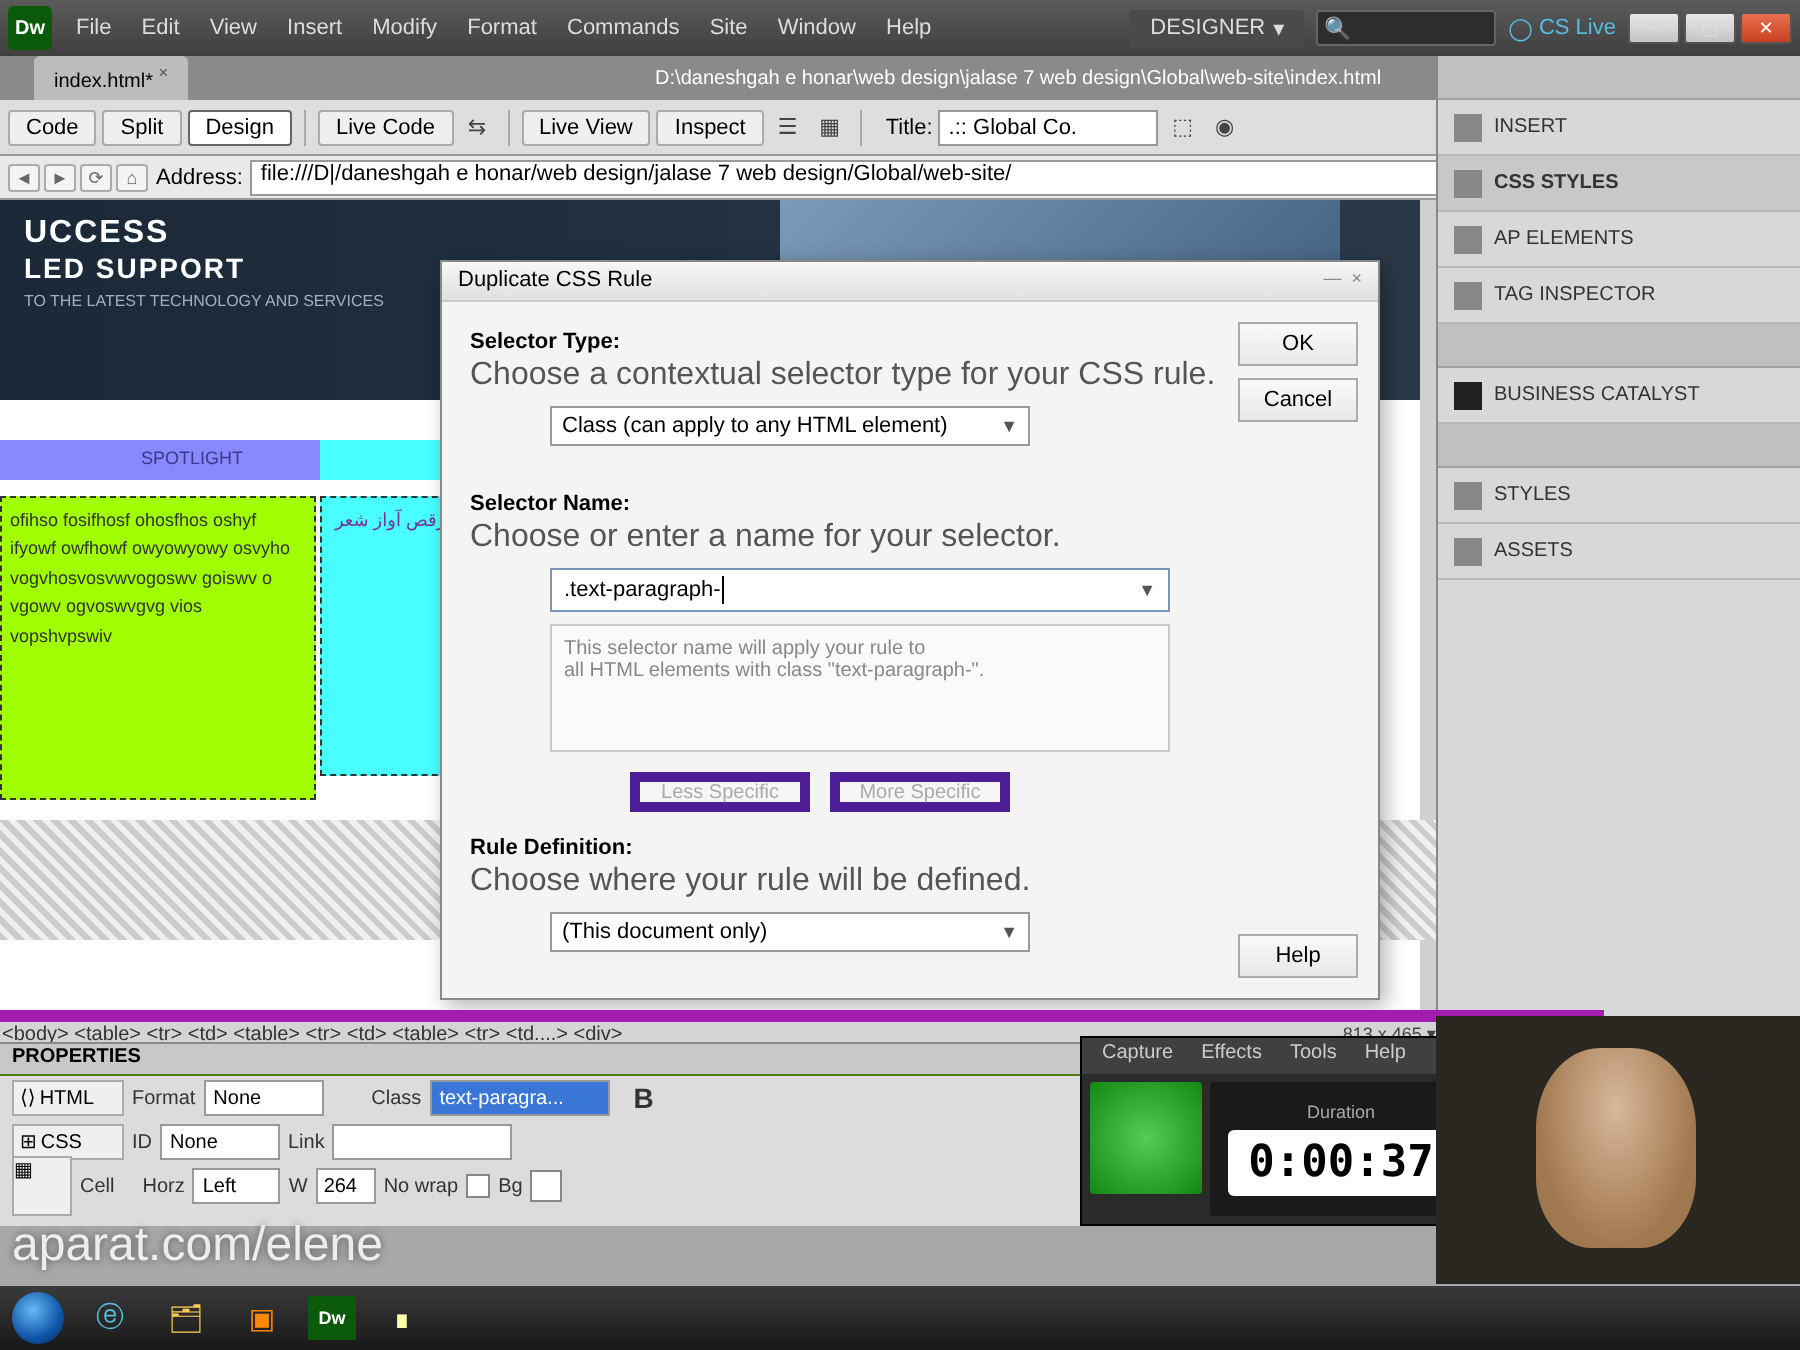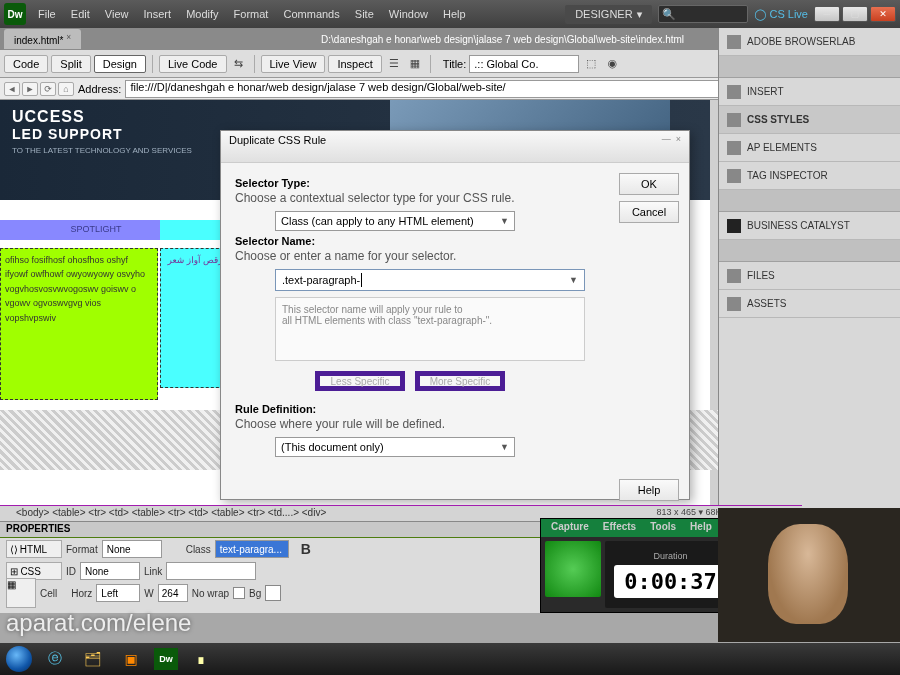--- a/index.html
+++ b/index.html
@@ -10,21 +10,21 @@
 .titlebar .menus span { margin: 0 6px; cursor: default; }
 .titlebar .spacer { flex: 1; }
 .titlebar .designer { background: #4a4a4a; padding: 3px 10px; border-radius: 2px; margin-right: 6px; display:flex; align-items:center; gap:4px;}
 .titlebar .search { width: 90px; height: 18px; background: #2d2d2d; border: 1px solid #666; border-radius: 2px; margin-right: 6px; display:flex; align-items:center; padding-left:3px;}
 .titlebar .cslive { color: #55bde6; margin-right: 6px; display:flex; align-items:center; gap:3px;}
 .titlebar .winbtns { display: flex; gap: 2px; }
 .titlebar .winbtns div { width: 26px; height: 16px; background: linear-gradient(#e8e8e8,#c5c5c5); border: 1px solid #555; border-radius: 2px; display:flex;align-items:center;justify-content:center; font-size:9px;}
 .titlebar .winbtns .close { background: linear-gradient(#e87050,#c94020); color:#fff;}
 
 .tabbar { height: 22px; background: #8a8a8a; display: flex; align-items: center; }
-.tabbar .tab { background: #bcbcbc; padding: 3px 10px; border-top-left-radius: 3px; border-top-right-radius: 3px; margin-left: 4px; font-size: 10px;}
+.tabbar .tab { background: #bcbcbc; padding: 3px 10px; border-top-left-radius: 3px; border-top-right-radius: 3px; margin-left: 17px; font-size: 10px;}
 .tabbar .tab sup { color:#555; }
 .tabbar .crumb { flex: 1; text-align: center; color: #fff; font-size: 10px; margin-left: 24px; }
 
 .toolbar1 { height: 28px; background: #dedede; border-bottom: 1px solid #999; display: flex; align-items: center; padding: 0 4px; gap: 3px; }
 .toolbar1 .btn { background: #efefef; border: 1px solid #aaa; padding: 2px 8px; font-size: 11px; border-radius: 2px; }
 .toolbar1 .btn.active { background: #fff; border-color: #666; }
 .toolbar1 .sep { width: 1px; height: 18px; background: #aaa; margin: 0 3px; }
 .toolbar1 .titlelabel { margin-left: 6px; font-size: 11px; }
 .toolbar1 .titleinput { width: 110px; height: 18px; border: 1px solid #999; padding: 0 4px; font-size: 11px; }
 .toolbar1 .iconbtn { width:18px; height:18px; border:1px solid transparent; display:flex;align-items:center;justify-content:center; color:#444;}
@@ -51,49 +51,49 @@
 .boxes .b2 { position:absolute; left:160px; top:0; width:130px; height:140px; background:#4affff; color:#773399; direction:rtl;}
 .patt { position:absolute; top:310px; left:0; width:720px; height:60px; background: repeating-linear-gradient(45deg,#ccc,#ccc 3px,#f0f0f0 3px,#f0f0f0 6px); }
 
 .rtsidebar { position: absolute; top: 28px; right: 0; width: 182px; height: 480px; background: #d8d8d8; border-left: 1px solid #888; }
 .rtsidebar .item { height: 28px; border-bottom: 1px solid #b8b8b8; display: flex; align-items: center; padding: 0 8px; font-size: 10px; color:#333; gap:6px;}
 .rtsidebar .item.active { background: #c8c8c8; font-weight: bold; }
 .rtsidebar .item .ic { width:14px; height:14px; background:#888; display:inline-block;}
 .rtsidebar .gap { height: 22px; background: #c0c0c0; border-bottom:1px solid #a0a0a0;}
 
 .dialog { position: absolute; top: 130px; left: 220px; width: 470px; height: 370px; background: #f4f4f4; border: 1px solid #888; box-shadow: 3px 3px 10px rgba(0,0,0,.3); }
-.dialog .dtitle { height: 32px; background: linear-gradient(#f8f8f8,#e0e0e0); padding: 3px 8px; font-size: 11px; border-bottom:1px solid #ccc; display:flex;}
+.dialog .dtitle { height: 20px; background: linear-gradient(#f8f8f8,#e0e0e0); padding: 3px 8px; font-size: 11px; border-bottom:1px solid #ccc; display:flex;}
 .dialog .dtitle .sp { flex:1;}
 .dialog .dbody { padding: 10px 14px; position:relative; height: calc(100% - 20px);}
 .dialog .sect { font-weight: bold; font-size: 11px; margin-top: 4px; }
-.dialog .hint { font-size: 12px; color: #555; margin: 2px 0 6px; }
+.dialog .hint { font-size: 16px; color: #555; margin: 2px 0 6px; }
 .dialog .combo { width: 240px; height: 20px; border: 1px solid #999; background: #fff; padding: 0 5px; font-size: 11px; display:flex; align-items:center; margin-left:40px;}
 .dialog .combo .ar { margin-left:auto; font-size:9px; color:#555;}
 .dialog .selname { width: 310px; height: 22px; border: 1px solid #7a96b8; padding: 0 6px; font-size: 11px; margin-left:40px; background:#fff; display:flex; align-items:center;}
 .dialog .desc { width: 310px; height: 64px; border: 1px solid #ccc; background: #fafafa; padding: 6px; font-size: 10px; color: #888; margin-left:40px; margin-top:6px;}
 .dialog .specbtns { display:flex; gap:10px; margin-left:80px; margin-top:10px;}
 .dialog .specbtns .b { width:90px; height:20px; border:5px solid #4c1d95; background:#f6f6f6; color:#aaa; font-size:10px; display:flex;align-items:center;justify-content:center;}
 .dialog .sidebtns { position:absolute; top:10px; right:10px; width:60px; display:flex; flex-direction:column; gap:6px;}
 .dialog .sidebtns .b { height:22px; border:1px solid #aaa; background: linear-gradient(#fafafa,#e8e8e8); font-size:11px; display:flex;align-items:center;justify-content:center;}
 .dialog .helpbt { position:absolute; bottom:10px; right:10px; width:60px; height:22px; border:1px solid #aaa; background:linear-gradient(#fafafa,#e8e8e8); font-size:11px; display:flex;align-items:center;justify-content:center;}
 
-.tagsel { position:absolute; top:505px; left:0; width:802px; height:16px; background:#d4d4d4; font-size:10px; padding:1px 16px; color:#333; border-top:1px solid #a21caf; display:flex;}
+.tagsel { position:absolute; top:505px; left:0; width:802px; height:16px; background:#d4d4d4; font-size:10px; padding:1px 1px; color:#333; border-top:6px solid #a21caf; display:flex;}
 .tagsel .right { margin-left:auto; font-size:9px; color:#444;}
 
 .props { position: absolute; top: 521px; left: 0; width: 718px; height: 92px; background: #dcdcdc; border-top: 1px solid #888; font-size:10px;}
 .props .hdr { height:16px; background:#c8c8c8; padding:1px 6px; font-weight:bold; font-size:10px; border-bottom:1px solid #4d7c0f;}
 .props .row { display:flex; align-items:center; height:22px; gap:4px; padding:0 6px;}
 .props .tag { width:56px; height:18px; border:1px solid #aaa; background:#efefef; display:flex;align-items:center;padding:0 3px; gap:2px;}
 .props .lab { font-size:10px; color:#333;}
 .props .sel { height:18px; border:1px solid #999; background:#fff; padding:0 4px; display:flex;align-items:center; font-size:10px;}
 .props .sel.hl { background:#3a76d6; color:#fff;}
 .props .inp { height:18px; border:1px solid #999; background:#fff; padding:0 3px; font-size:10px; display:flex;align-items:center;}
 
 .capture { position:absolute; top:518px; left:540px; width:340px; height:95px; background:#2a2a2a; border:1px solid #000; }
-.capture .menu { height:18px; background:#15803d; display:flex; gap:14px; padding:2px 10px; color:#ccc; font-size:10px;font-weight:bold;}
+.capture .menu { height:18px; background:#404040; display:flex; gap:14px; padding:2px 10px; color:#ccc; font-size:10px;}
 .capture .body { display:flex; height:75px;}
 .capture .panel { flex:1; margin:4px; background:#1a1a1a; border-radius:2px; display:flex; flex-direction:column; align-items:center; justify-content:center;}
 .capture .panel .lab { color:#aaa; font-size:9px; margin-bottom:4px;}
 .capture .timer { background:#fff; color:#000; font-size:22px; font-weight:bold; padding:4px 10px; border-radius:3px; font-family:monospace;}
 .capture .audio { width:90px; height:26px; background:#0a0a0a; display:flex; align-items:flex-end; gap:1px; padding:2px;}
 .capture .audio span { width:5px; background:#3c3;}
 .capture .btn { margin-left:4px; margin-top:4px; width:56px; height:56px; border-radius:2px; background: radial-gradient(circle,#5c5,#181);}
 
 .webcam { position:absolute; top:508px; right:0; width:182px; height:134px; background:#2a2620; }
 .webcam .face { position:absolute; top:16px; left:50px; width:80px; height:100px; background: radial-gradient(ellipse at 50% 30%, #d8b898, #a07850 70%); border-radius: 40% 40% 35% 35%;}
@@ -196,24 +196,20 @@
       <div class="b b2">ایران ما شادی
 و رقص آواز
 شعر
 موسیقی</div>
     </div>
     <div class="patt"></div>
   </div>
 </div>
 
 <div class="rtsidebar">
-  <div class="item">
-      <span class="ic"></span>
-      <span>ADOBE BROWSERLAB</span>
-    </div>
   <div class="gap"></div>
   <div class="item">
       <span class="ic"></span>
       <span>INSERT</span>
     </div>
   <div class="item active">
       <span class="ic"></span>
       <span>CSS STYLES</span>
     </div>
   <div class="item">
@@ -225,21 +221,21 @@
       <span>TAG INSPECTOR</span>
     </div>
   <div class="gap"></div>
   <div class="item">
       <span class="ic" style="background:#222"></span>
       <span>BUSINESS CATALYST</span>
     </div>
   <div class="gap"></div>
   <div class="item">
       <span class="ic"></span>
-      <span>FILES</span>
+      <span>STYLES</span>
     </div>
   <div class="item">
       <span class="ic"></span>
       <span>ASSETS</span>
     </div>
 </div>
 
 <div class="dialog">
   <div class="dtitle">
     <span>Duplicate CSS Rule</span>
@@ -251,21 +247,21 @@
       <div class="b">OK</div>
       <div class="b">Cancel</div>
     </div>
     <div class="sect">Selector Type:</div>
     <div class="hint">Choose a contextual selector type for your CSS rule.</div>
     <div class="combo">
         <span>Class (can apply to any HTML element)</span>
         <span class="ar">▼</span>
       </div>
 
-    <div class="sect" style="margin-top:4px">Selector Name:</div>
+    <div class="sect" style="margin-top:23px">Selector Name:</div>
     <div class="hint">Choose or enter a name for your selector.</div>
     <div class="selname">
         <span>.text-paragraph-</span>
         <span style="border-right:1px solid #000;height:14px;margin-left:1px;"></span>
         <span class="ar" style="margin-left:auto;font-size:9px;color:#555">▼</span>
       </div>
     <div class="desc">
       <div>This selector name will apply your rule to</div>
       <div>all HTML elements with class "text-paragraph-".</div>
     </div>
@@ -293,21 +289,21 @@
 <div class="props">
   <div class="hdr">PROPERTIES</div>
   <div class="row">
     <div class="tag">
         <span>⟨⟩</span>
         <span>HTML</span>
       </div>
     <span class="lab">Format</span>
     <div class="sel" style="width:60px">None</div>
     <span class="lab" style="margin-left:20px">Class</span>
-    <div class="sel hl" style="width:74px">text-paragra...</div>
+    <div class="sel hl" style="width:90px">text-paragra...</div>
     <span class="lab" style="margin-left:8px;font-weight:bold;font-size:14px">B</span>
   </div>
   <div class="row">
     <div class="tag">
         <span>⊞</span>
         <span>CSS</span>
       </div>
     <span class="lab">ID</span>
     <div class="sel" style="width:60px">None</div>
     <span class="lab" style="">Link</span>

